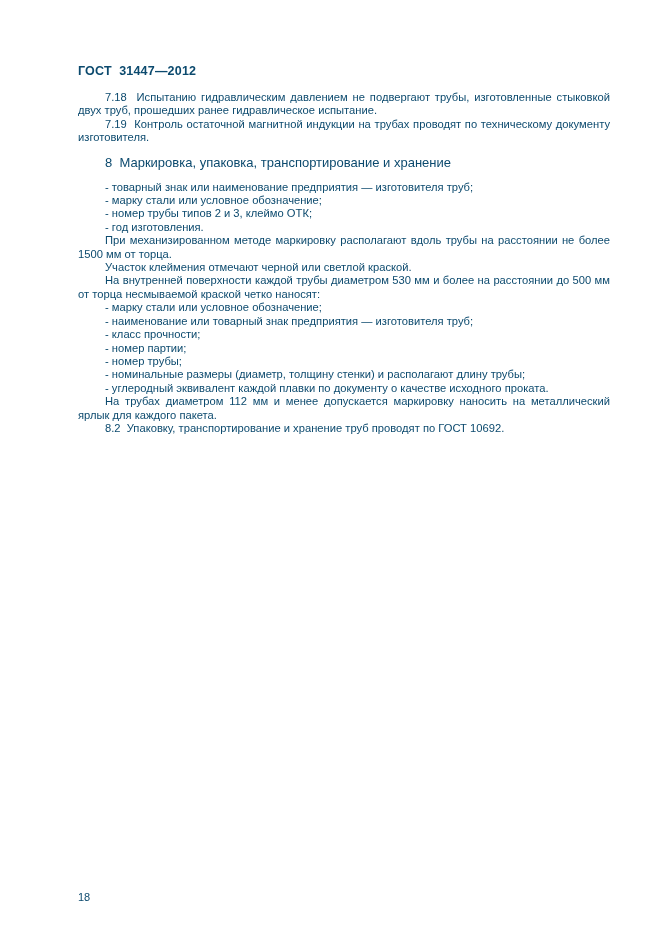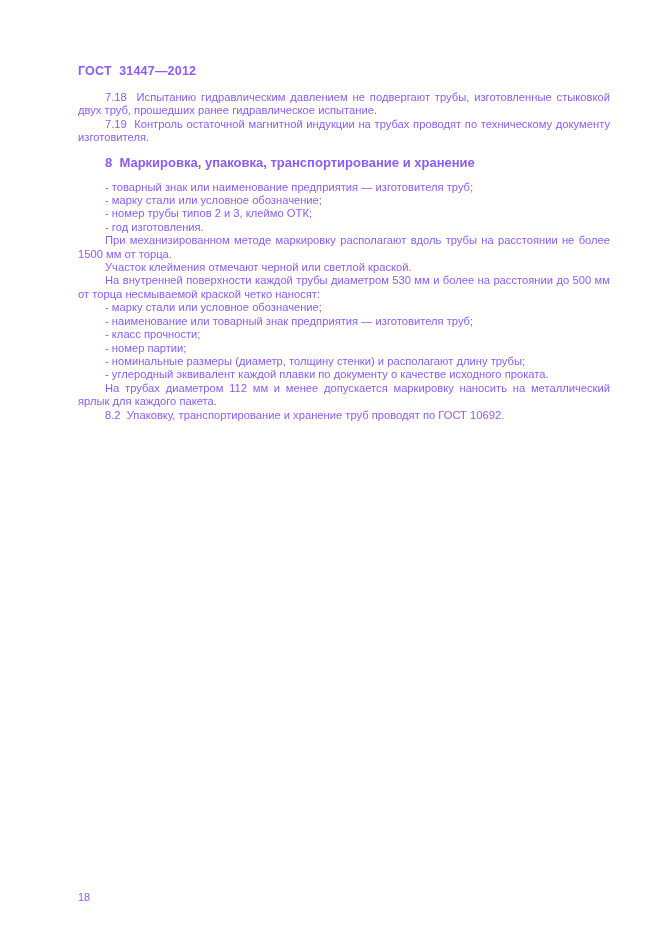--- a/index.html
+++ b/index.html
@@ -5,21 +5,21 @@
   html, body {
     margin: 0;
     padding: 0;
     background: #ffffff;
   }
   .page {
     position: relative;
     width: 661px;
     height: 936px;
     background: #ffffff;
-    color: #8b5cf6;
+    color: #0c4a6e;
     font-family: "Liberation Sans", "DejaVu Sans", sans-serif;
     overflow: hidden;
   }
   .running-header {
     position: absolute;
     left: 78px;
     top: 64px;
     font-size: 12.5px;
     font-weight: 700;
     letter-spacing: 0.2px;
@@ -32,21 +32,21 @@
     width: 532px;
     font-size: 11.2px;
     line-height: 13.4px;
     text-align: justify;
   }
   .block {
     margin: 0;
     text-indent: 27px;
   }
   .block.heading {
-    font-weight: 700;
+    font-weight: 400;
     font-size: 13px;
     line-height: 15px;
     margin: 10px 0 11px 0;
     text-align: left;
   }
   .page-number {
     position: absolute;
     left: 78px;
     top: 891px;
     font-size: 11px;
@@ -66,20 +66,21 @@
       <div class="block list">- марку стали или условное обозначение;</div>
       <div class="block list">- номер трубы типов 2 и 3, клеймо ОТК;</div>
       <div class="block list">- год изготовления.</div>
       <div class="block para">При механизированном методе маркировку располагают вдоль трубы на расстоянии не более 1500&nbsp;мм от торца.</div>
       <div class="block para">Участок клеймения отмечают черной или светлой краской.</div>
       <div class="block para">На внутренней поверхности каждой трубы диаметром 530 мм и более на расстоянии до 500 мм от торца несмываемой краской четко наносят:</div>
       <div class="block list">- марку стали или условное обозначение;</div>
       <div class="block list">- наименование или товарный знак предприятия — изготовителя труб;</div>
       <div class="block list">- класс прочности;</div>
       <div class="block list">- номер партии;</div>
+      <div class="block list">- номер трубы;</div>
       <div class="block list">- номинальные размеры (диаметр, толщину стенки) и располагают длину трубы;</div>
       <div class="block list">- углеродный эквивалент каждой плавки по документу о качестве исходного проката.</div>
       <div class="block para">На трубах диаметром 112 мм и менее допускается маркировку наносить на металлический ярлык для каждого пакета.</div>
       <div class="block para">8.2&nbsp; Упаковку, транспортирование и хранение труб проводят по ГОСТ 10692.</div>
     </main>
 
   <footer class="page-number">18</footer>
 </div>
 
 </body></html>

